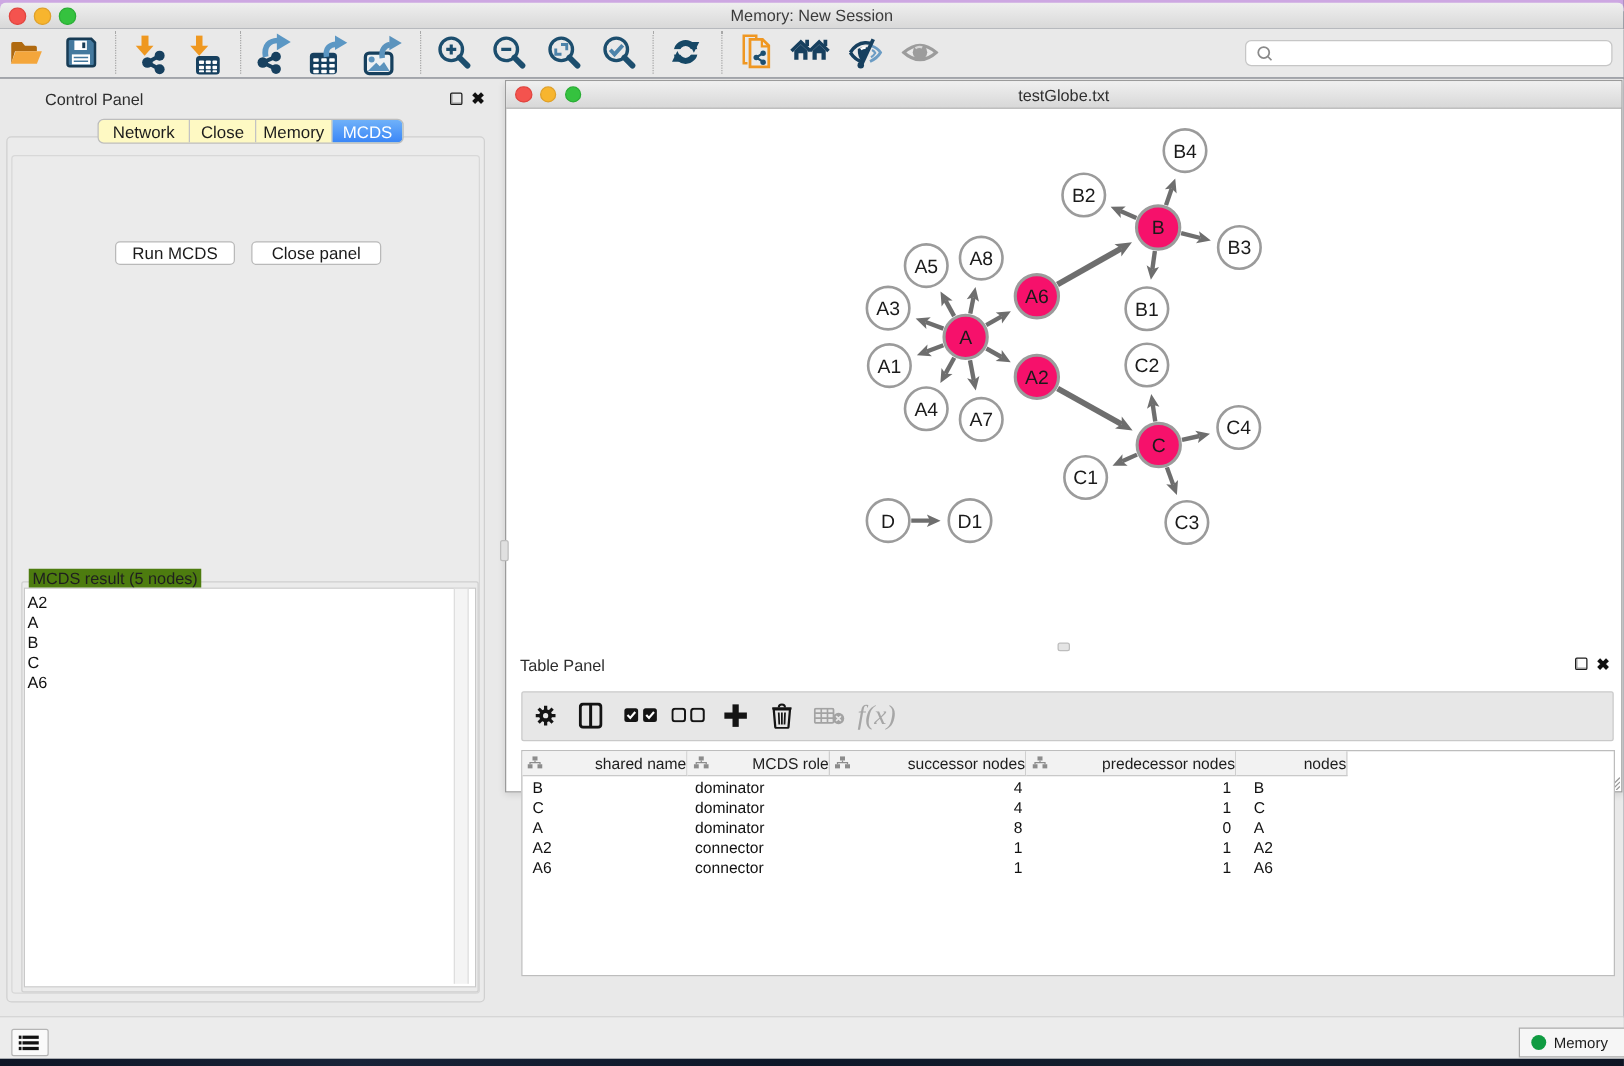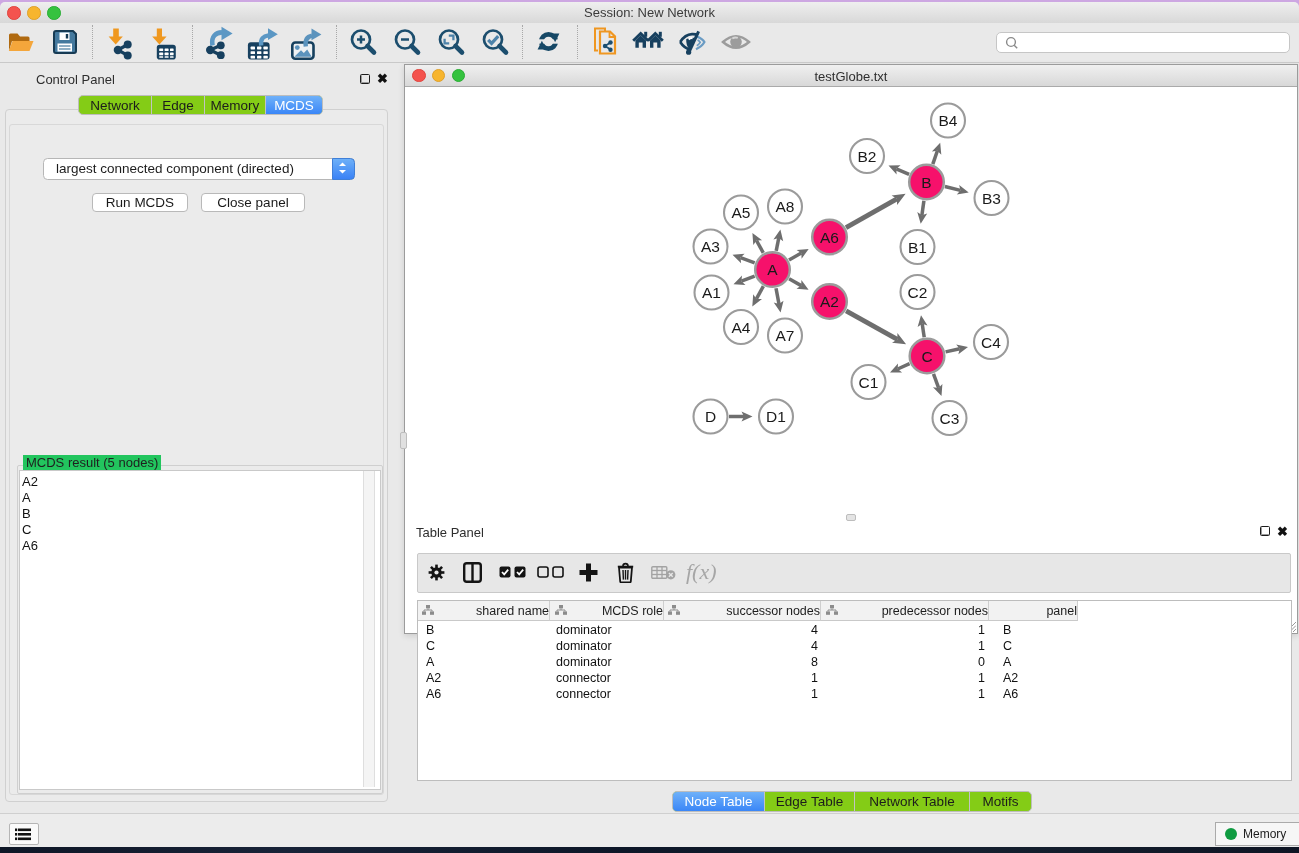--- a/index.html
+++ b/index.html
@@ -17,31 +17,31 @@
   .toolbar{left:0;top:23px;width:1299px;height:39px;background:#e9e9e9;}
   .tbsep{top:2px;height:34px;width:0;border-left:1px dotted #a8a8a8;}
   .appbg{left:0;top:63px;width:1299px;height:784px;background:#e9e9e9;}
   .searchbox{left:996px;top:33px;width:292px;height:19px;background:#fff;border:1px solid #c6c6c6;border-radius:5px;}
   
   .cp-title{left:13px;top:72px;font-size:13px;color:#2e2e2e;margin-left:23px;}
   .winbtn-sq{width:8px;height:8px;border:1.6px solid #1c1c1c;border-radius:1.5px;box-shadow:1px -1px 0 #9a9a9a inset;}
   .winbtn-x{font-size:13px;color:#111;font-weight:bold;}
   .cp-outer{left:5px;top:109px;width:381px;height:691px;background:#ebebeb;border:1px solid #d0d0d0;border-radius:4px;}
   .cp-inner{left:9px;top:124px;width:373px;height:669px;border:1px solid #d8d8d8;border-radius:3px;background:#ebebeb;}
-  .seg{display:flex;border:1px solid #bdbdbd;border-radius:5px;background:#84cc16;overflow:hidden;justify-content:center;}
+  .seg{display:flex;border:1px solid #bdbdbd;border-radius:5px;background:#fef9c3;overflow:hidden;justify-content:center;}
   .seg .s{font-size:13.5px;color:#1c1c1c;text-align:center;border-right:1px solid #c3c3c3;display:flex;align-items:center;justify-content:center;}
   .seg .s:last-child{border-right:none;}
   .seg .sel{background:linear-gradient(#6fb1f9,#3a86f7);color:#fff;}
   .opt-label{left:0px;top:137px;width:391px;text-align:center;font-size:13.5px;color:#2a2a2a;}
   .dropdown{left:43px;top:158px;width:310px;height:20px;background:#fff;border:1px solid #b6b6b6;border-radius:4.5px;}
   .dd-text{left:12px;top:2px;font-size:13.5px;color:#1c1c1c;}
   .dd-cap{right:-1px;top:-1px;width:21px;height:20px;border-radius:0 4.5px 4.5px 0;background:linear-gradient(#6db0f8,#3a82f6);border:1px solid #3f7fd8;}
   .btn{background:#fff;border:1px solid #b9b9b9;border-radius:4px;font-size:13.5px;color:#1a1a1a;text-align:center;line-height:17px;}
   .fieldset{left:17px;top:465px;width:364px;height:327px;border:1px solid #cfcfcf;border-radius:2px;}
-  .fieldset-label{left:23px;top:455px;font-size:13px;color:#1f1f1f;background:#22c55e;padding:0 3px;}
+  .fieldset-label{left:23px;top:455px;font-size:13px;color:#1f1f1f;background:#4d7c0f;padding:0 3px;}
   .listbox{left:19px;top:470px;width:360px;height:318px;background:#fff;border:1px solid #c9c9c9;}
   .list-items{left:22px;top:474px;font-size:13px;color:#111;line-height:16px;}
   .scrolltrack{left:363px;top:471px;width:10px;height:316px;background:#f4f4f4;border-left:1px solid #dedede;border-right:1px solid #dedede;}
   
   .netwin{left:404px;top:64px;width:894px;height:570px;box-sizing:border-box;background:#fff;border:1px solid #9b9b9b;box-shadow:0 2px 6px rgba(0,0,0,0.12);}
   .net-titlebar{left:0;top:0;width:100%;height:21px;background:linear-gradient(#f0f0f0,#d8d8d8);border-bottom:1px solid #aaaaaa;}
   .ntl{border-radius:50%;width:11.5px;height:11.5px;top:3.5px;}
   .net-title{top:4px;left:0;width:100%;text-align:center;font-size:13px;color:#2f2f2f;}
   .grip{right:1px;bottom:1px;width:11px;height:11px;}
   .handle-left{left:400px;top:432px;width:5px;height:15px;background:#e0e0e0;border:1px solid #bdbdbd;border-radius:2px;}
@@ -62,21 +62,21 @@
 </style>
 </head>
 <body>
 <div class="screen">
   <div class="abs appbg"></div>
   <div class="abs purpletop"></div>
   <div class="abs titlebar"></div>
   <div class="abs tl r"></div>
     <div class="abs tl y"></div>
     <div class="abs tl g"></div>
-  <div class="abs title">Session: New Network</div>
+  <div class="abs title">Memory: New Session</div>
 
   <div class="abs" style="left:0;top:62px;width:1299px;height:1px;background:#c9c9c9;z-index:5;"></div>
   <div class="abs toolbar" id="toolbar">
     <div class="abs tbsep" style="left:92px"></div>
     <div class="abs tbsep" style="left:192px"></div>
     <div class="abs tbsep" style="left:336px"></div>
     <div class="abs tbsep" style="left:522px"></div>
     <div class="abs tbsep" style="left:577px"></div>
     <div class="abs searchbox" style="top:9px">
       <svg width="18" height="18" style="position:absolute;left:6px;top:1px" viewBox="0 0 18 18">
@@ -234,32 +234,23 @@
     </svg>
   </div>
 
   <div class="abs cp-title">Control Panel</div>
   <div class="abs winbtn-sq" style="left:360px;top:73.5px;"></div>
   <div class="abs winbtn-x" style="left:377px;top:71px;">✖</div>
   <div class="abs cp-outer"></div>
   <div class="abs cp-inner"></div>
   <div class="abs seg" style="left:78px;top:95px;height:18px;">
     <div class="s" style="width:72px">Network</div>
-    <div class="s" style="width:52px">Edge</div>
+    <div class="s" style="width:52px">Close</div>
     <div class="s" style="width:60px">Memory</div>
     <div class="s sel" style="width:56px">MCDS</div>
-  </div>
-  <div class="abs dropdown">
-    <div class="abs dd-text">largest connected component (directed)</div>
-    <div class="abs dd-cap">
-      <svg width="19" height="18" viewBox="0 0 19 18" style="position:absolute;left:0;top:0">
-        <path d="M6 7 L9.5 3.4 L13 7 Z" fill="#fff"></path>
-        <path d="M6 11 L9.5 14.6 L13 11 Z" fill="#fff"></path>
-      </svg>
-    </div>
   </div>
   <div class="abs btn" style="left:92px;top:193px;width:94px;height:17px;">Run MCDS</div>
   <div class="abs btn" style="left:201px;top:193px;width:102px;height:17px;">Close panel</div>
   <div class="abs fieldset"></div>
   <div class="abs listbox"></div>
   <div class="abs scrolltrack"></div>
   <div class="abs fieldset-label">MCDS result (5 nodes)</div>
   <div class="abs list-items">A2<br>A<br>B<br>C<br>A6</div>
 
   <div class="abs netwin">
@@ -427,21 +418,21 @@
     <div class="thead" style="left:132px;width:113px;">
         <span class="lbl">MCDS role</span>
       </div>
     <div class="thead" style="left:246px;width:156px;">
         <span class="lbl">successor nodes</span>
       </div>
     <div class="thead" style="left:403px;width:167px;">
         <span class="lbl">predecessor nodes</span>
       </div>
     <div class="thead" style="left:571px;width:88px;">
-        <span class="lbl">panel</span>
+        <span class="lbl">nodes</span>
       </div>
     <svg class="abs" style="left:3.5px;top:4px" width="12" height="10" viewBox="0 0 12 10">
         <rect x="4" y="0" width="4" height="3.4" fill="#8c8c8c"></rect>
         <rect x="0" y="6.4" width="4" height="3.4" fill="#8c8c8c"></rect>
         <rect x="8" y="6.4" width="4" height="3.4" fill="#8c8c8c"></rect>
         <path d="M6 3.4 v1.6 M2 6.4 v-1.4 h8 v1.4" stroke="#8c8c8c" stroke-width="1" fill="none"></path>
       </svg>
     <svg class="abs" style="left:136.5px;top:4px" width="12" height="10" viewBox="0 0 12 10">
         <rect x="4" y="0" width="4" height="3.4" fill="#8c8c8c"></rect>
         <rect x="0" y="6.4" width="4" height="3.4" fill="#8c8c8c"></rect>
@@ -481,26 +472,20 @@
     <div class="trow" style="left:246px;top:69px;width:154px;text-align:right;">1</div>
     <div class="trow" style="left:403px;top:69px;width:164px;text-align:right;">1</div>
     <div class="trow" style="left:585px;top:69px;">A2</div>
     <div class="trow" style="left:8px;top:85px;">A6</div>
     <div class="trow" style="left:138px;top:85px;">connector</div>
     <div class="trow" style="left:246px;top:85px;width:154px;text-align:right;">1</div>
     <div class="trow" style="left:403px;top:85px;width:164px;text-align:right;">1</div>
     <div class="trow" style="left:585px;top:85px;">A6</div>
   </div>
 
-  <div class="abs seg" style="left:672px;top:791px;height:19px;">
-    <div class="s sel" style="width:91px">Node Table</div>
-    <div class="s" style="width:89px">Edge Table</div>
-    <div class="s" style="width:114px">Network Table</div>
-    <div class="s" style="width:61px">Motifs</div>
-  </div>
 
   <div class="abs statusline"></div>
   <div class="abs statusbar"></div>
   <div class="abs listbtn">
     <svg width="28" height="20" viewBox="0 0 28 20">
       <rect x="8" y="4.5" width="13" height="2.6" fill="#111"></rect>
       <rect x="8" y="9" width="13" height="2.6" fill="#111"></rect>
       <rect x="8" y="13.5" width="13" height="2.6" fill="#111"></rect>
       <rect x="5" y="4.5" width="2.2" height="2.6" fill="#111"></rect>
       <rect x="5" y="9" width="2.2" height="2.6" fill="#111"></rect>

